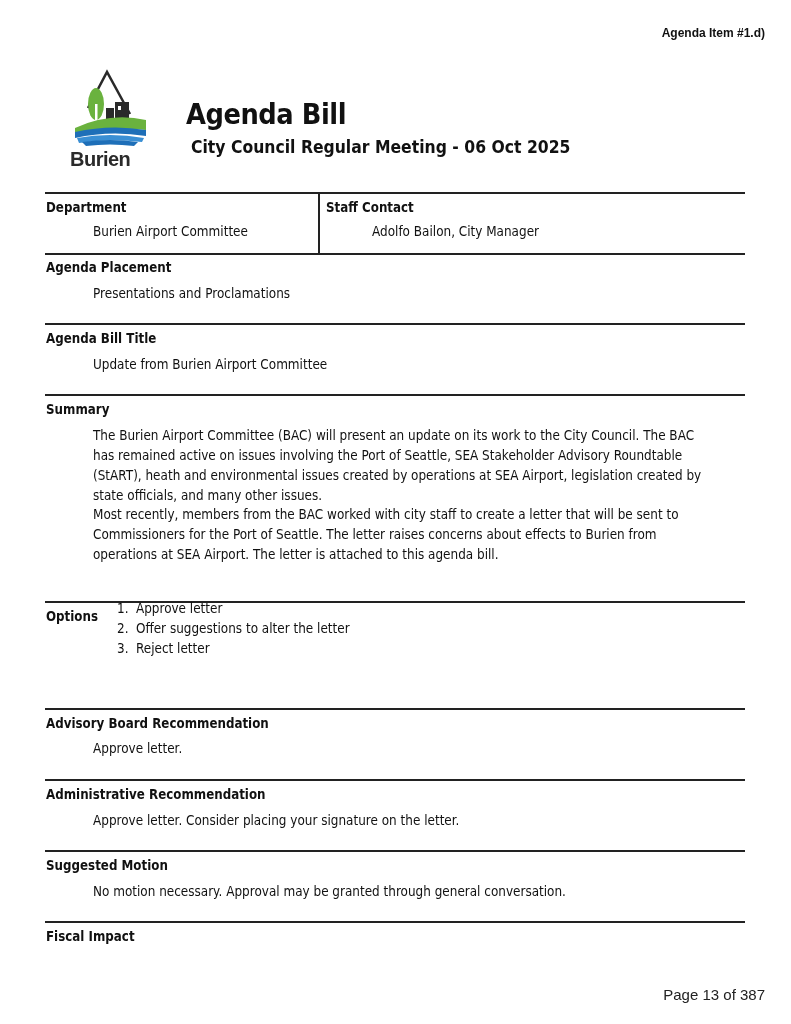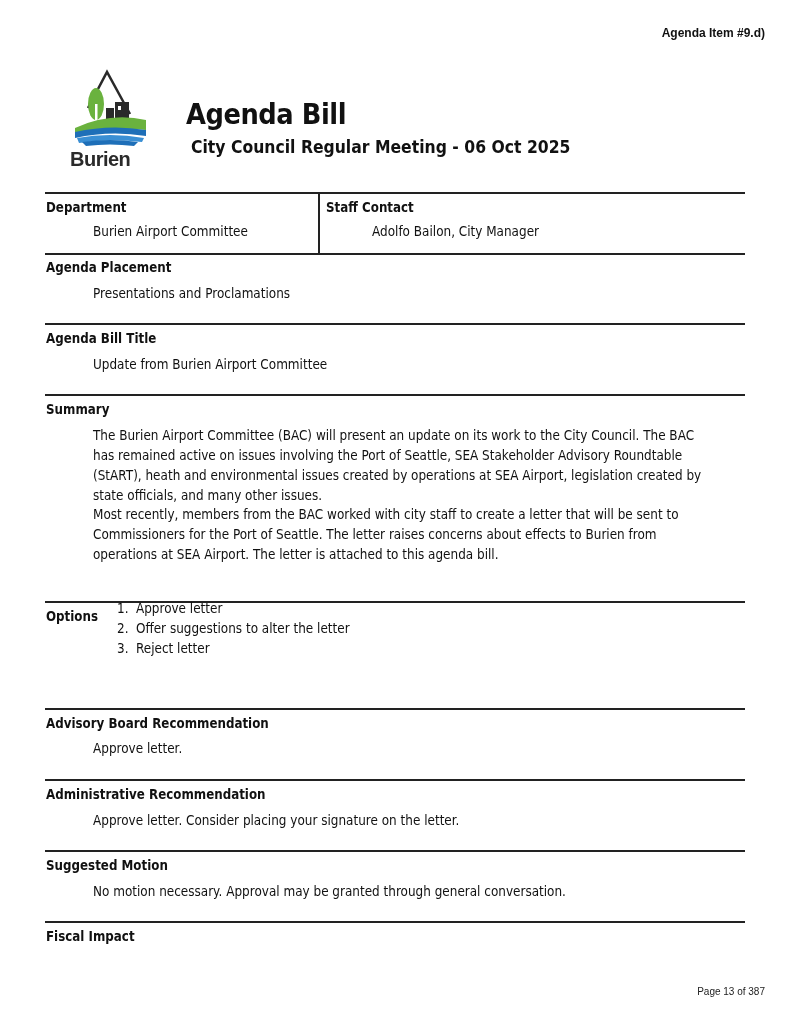--- a/index.html
+++ b/index.html
@@ -8,26 +8,26 @@
   .item-no { right:26px; top:26px; font-size:12px; font-weight:bold; }
   .logo { left:70px; top:68px; width:80px; height:92px; }
   .title { left:186px; top:98px; font-size:28px; font-weight:bold; font-family:"DejaVu Sans", sans-serif; letter-spacing:-0.5px; transform:scaleX(0.92); transform-origin:left; }
   .subtitle { left:191px; top:137px; font-size:17px; font-weight:bold; font-family:"DejaVu Sans", sans-serif; transform:scaleX(0.92); transform-origin:left; }
   .rule { left:45px; width:700px; height:2px; background:#222; }
   .vrule { left:318px; top:193px; width:1.5px; height:60px; background:#222; }
   .hdr { font-size:13.5px; font-weight:bold; font-family:"DejaVu Sans", sans-serif; transform:scaleX(0.88); transform-origin:left; white-space:nowrap; }
   .txt { font-size:14px; font-family:"DejaVu Sans", sans-serif; transform:scaleX(0.86); transform-origin:left; white-space:nowrap; line-height:20px; }
   .opt-num { display:inline-block; width:22px; }
   .footer-page { left:358px; top:1022px; font-size:14px; font-weight:bold; }
-  .footer-total { right:26px; top:986px; font-size:10px; color:#222;margin-left:14px; }
+  .footer-total { right:26px; top:986px; font-size:15px; color:#222;margin-left:14px; }
 </style>
 </head>
 <body>
 
-<div class="abs item-no">Agenda Item #9.d)</div>
+<div class="abs item-no">Agenda Item #1.d)</div>
 
 <div class="abs logo">
   <svg width="80" height="92" viewBox="0 0 80 92">
 
     <polyline points="18,40 37,4 60,46" fill="none" stroke="#2a2a2a" stroke-width="2.5"></polyline>
 
     <ellipse cx="26" cy="36" rx="8" ry="16" fill="#6ab23e"></ellipse>
     <rect x="25" y="36" width="2.5" height="20" fill="#fff"></rect>
 
     <rect x="36" y="40" width="8" height="14" fill="#2a2a2a"></rect>

